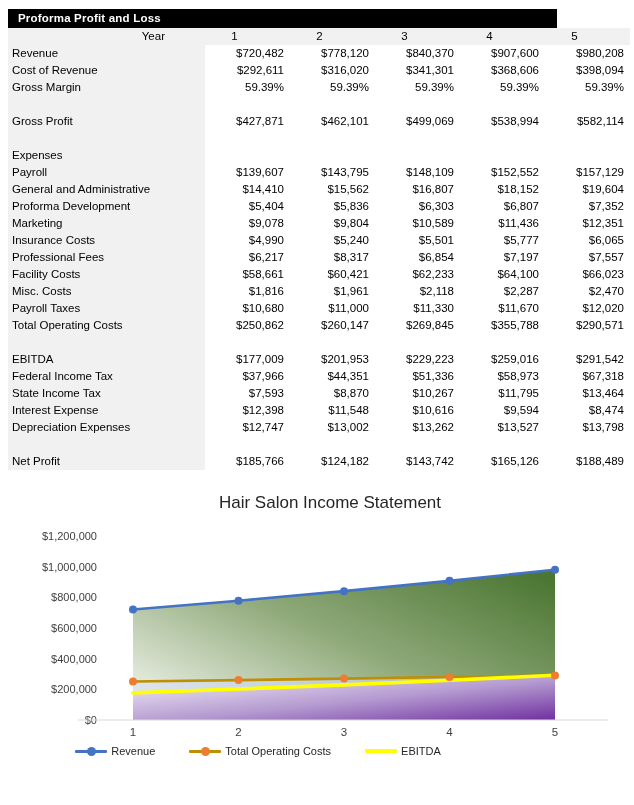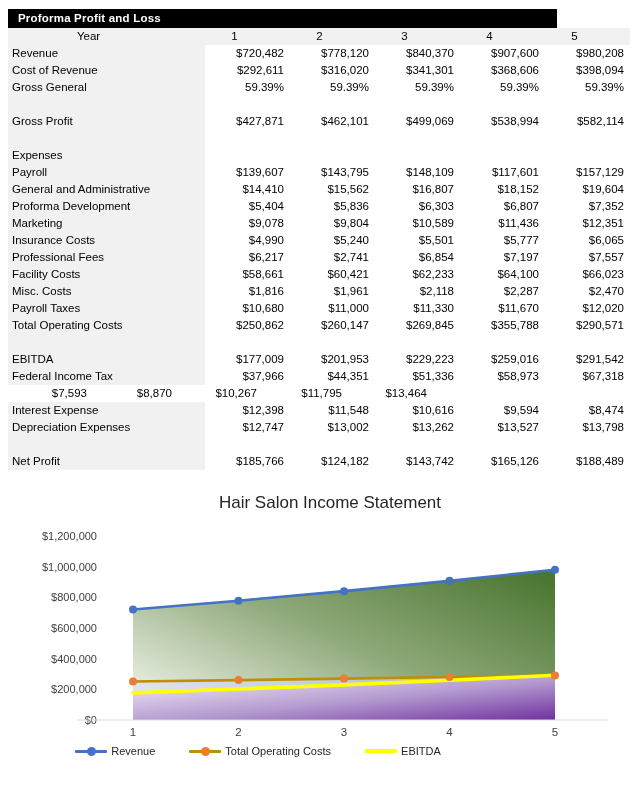--- a/index.html
+++ b/index.html
@@ -19,21 +19,21 @@
   .row .label{
     width:197px;background:#f1f1f1;padding-left:4px;
     box-sizing:border-box;white-space:nowrap;
   }
   .row .cell{
     width:85px;background:#fff;text-align:right;padding-right:6px;
     box-sizing:border-box;white-space:nowrap;
   }
   .row.bold .label,.row.bold .cell{font-weight:normal;}
   .year-row{background:#f1f1f1;}
-  .year-row .label{text-align:center;padding-right:40px;background:#f1f1f1;}
+  .year-row .label{text-align:right;padding-right:40px;background:#f1f1f1;}
   .year-row .cell{background:#f1f1f1;text-align:center;padding-right:26px;}
   .chart-wrap{position:relative;margin-top:11px;width:516px;}
   svg{display:block;}
   .legend{
     display:flex;justify-content:center;align-items:center;
     gap:34px;margin-top:6px;font-size:11px;color:#262626;
   }
   .legend-item{display:flex;align-items:center;gap:4px;}
   .legend-line{position:relative;width:32px;height:3px;border-radius:1px;}
   .legend-line .dot{
@@ -65,21 +65,21 @@
       </div>
       <div class="row">
         <div class="label">Cost of Revenue</div>
         <div class="cell">$292,611</div>
         <div class="cell">$316,020</div>
         <div class="cell">$341,301</div>
         <div class="cell">$368,606</div>
         <div class="cell">$398,094</div>
       </div>
       <div class="row">
-        <div class="label">Gross General</div>
+        <div class="label">Gross Margin</div>
         <div class="cell">59.39%</div>
         <div class="cell">59.39%</div>
         <div class="cell">59.39%</div>
         <div class="cell">59.39%</div>
         <div class="cell">59.39%</div>
       </div>
       <div class="row">
         <div class="label"></div>
         <div class="cell"></div>
         <div class="cell"></div>
@@ -109,21 +109,21 @@
         <div class="cell"></div>
         <div class="cell"></div>
         <div class="cell"></div>
         <div class="cell"></div>
       </div>
       <div class="row">
         <div class="label">Payroll</div>
         <div class="cell">$139,607</div>
         <div class="cell">$143,795</div>
         <div class="cell">$148,109</div>
-        <div class="cell">$117,601</div>
+        <div class="cell">$152,552</div>
         <div class="cell">$157,129</div>
       </div>
       <div class="row">
         <div class="label">General and Administrative</div>
         <div class="cell">$14,410</div>
         <div class="cell">$15,562</div>
         <div class="cell">$16,807</div>
         <div class="cell">$18,152</div>
         <div class="cell">$19,604</div>
       </div>
@@ -147,21 +147,21 @@
         <div class="label">Insurance Costs</div>
         <div class="cell">$4,990</div>
         <div class="cell">$5,240</div>
         <div class="cell">$5,501</div>
         <div class="cell">$5,777</div>
         <div class="cell">$6,065</div>
       </div>
       <div class="row">
         <div class="label">Professional Fees</div>
         <div class="cell">$6,217</div>
-        <div class="cell">$2,741</div>
+        <div class="cell">$8,317</div>
         <div class="cell">$6,854</div>
         <div class="cell">$7,197</div>
         <div class="cell">$7,557</div>
       </div>
       <div class="row">
         <div class="label">Facility Costs</div>
         <div class="cell">$58,661</div>
         <div class="cell">$60,421</div>
         <div class="cell">$62,233</div>
         <div class="cell">$64,100</div>
@@ -209,20 +209,21 @@
       </div>
       <div class="row">
         <div class="label">Federal Income Tax</div>
         <div class="cell">$37,966</div>
         <div class="cell">$44,351</div>
         <div class="cell">$51,336</div>
         <div class="cell">$58,973</div>
         <div class="cell">$67,318</div>
       </div>
       <div class="row">
+        <div class="label">State Income Tax</div>
         <div class="cell">$7,593</div>
         <div class="cell">$8,870</div>
         <div class="cell">$10,267</div>
         <div class="cell">$11,795</div>
         <div class="cell">$13,464</div>
       </div>
       <div class="row">
         <div class="label">Interest Expense</div>
         <div class="cell">$12,398</div>
         <div class="cell">$11,548</div>

